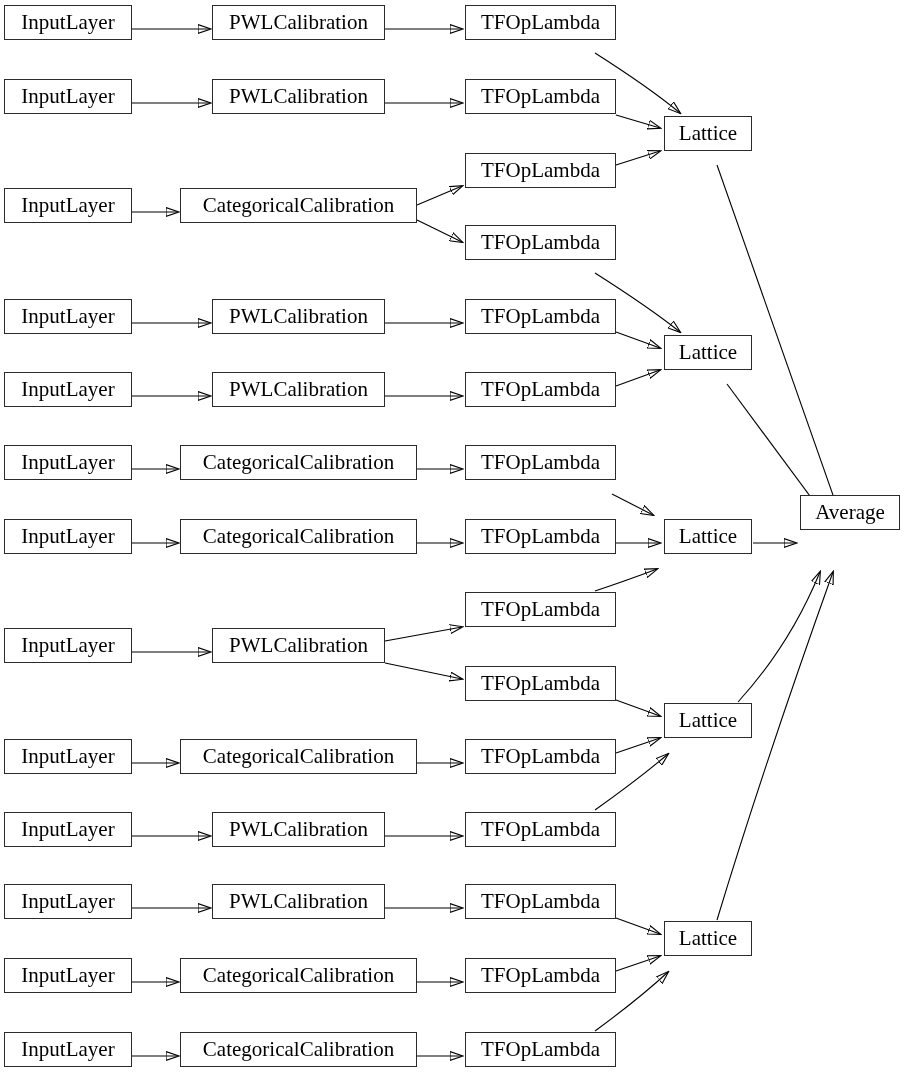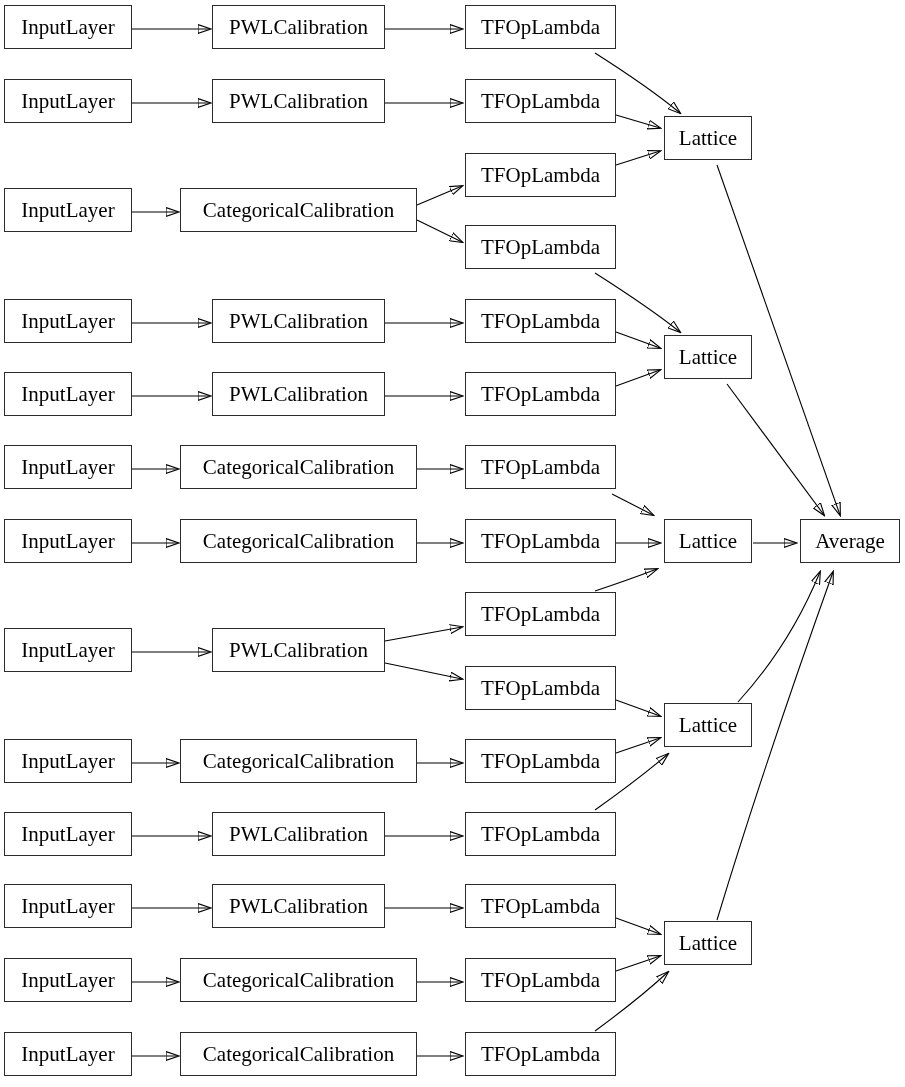--- a/index.html
+++ b/index.html
@@ -8,21 +8,21 @@
     width: 905px;
     height: 1087px;
     background: #ffffff;
     font-family: "Liberation Serif", "DejaVu Serif", serif;
     overflow: hidden;
   }
   .edges { position: absolute; left: 0; top: 0; }
   .edges path { stroke: #000000; stroke-width: 1.1; fill: none; }
   .node {
     position: absolute;
-    height: 44px;
+    height: 35px;
     box-sizing: border-box;
     border: 1px solid #2b2b2b;
     background: #ffffff;
     color: #000000;
     display: flex;
     align-items: center;
     justify-content: center;
     font-size: 21px;
     white-space: nowrap;
   }
@@ -135,15 +135,15 @@
   <div class="node" style="left:465px;top:884px;width:151px">TFOpLambda</div>
   <div class="node" style="left:465px;top:958px;width:151px">TFOpLambda</div>
   <div class="node" style="left:465px;top:1032px;width:151px">TFOpLambda</div>
 
   <div class="node" style="left:664px;top:116px;width:88px">Lattice</div>
   <div class="node" style="left:664px;top:335px;width:88px">Lattice</div>
   <div class="node" style="left:664px;top:519px;width:88px">Lattice</div>
   <div class="node" style="left:664px;top:703px;width:88px">Lattice</div>
   <div class="node" style="left:664px;top:921px;width:88px">Lattice</div>
 
-  <div class="node" style="left:800px;top:519px;width:100px">Average</div>
+  <div class="node" style="left:800px;top:495px;width:100px">Average</div>
 
 </div>
 
 </body></html>

